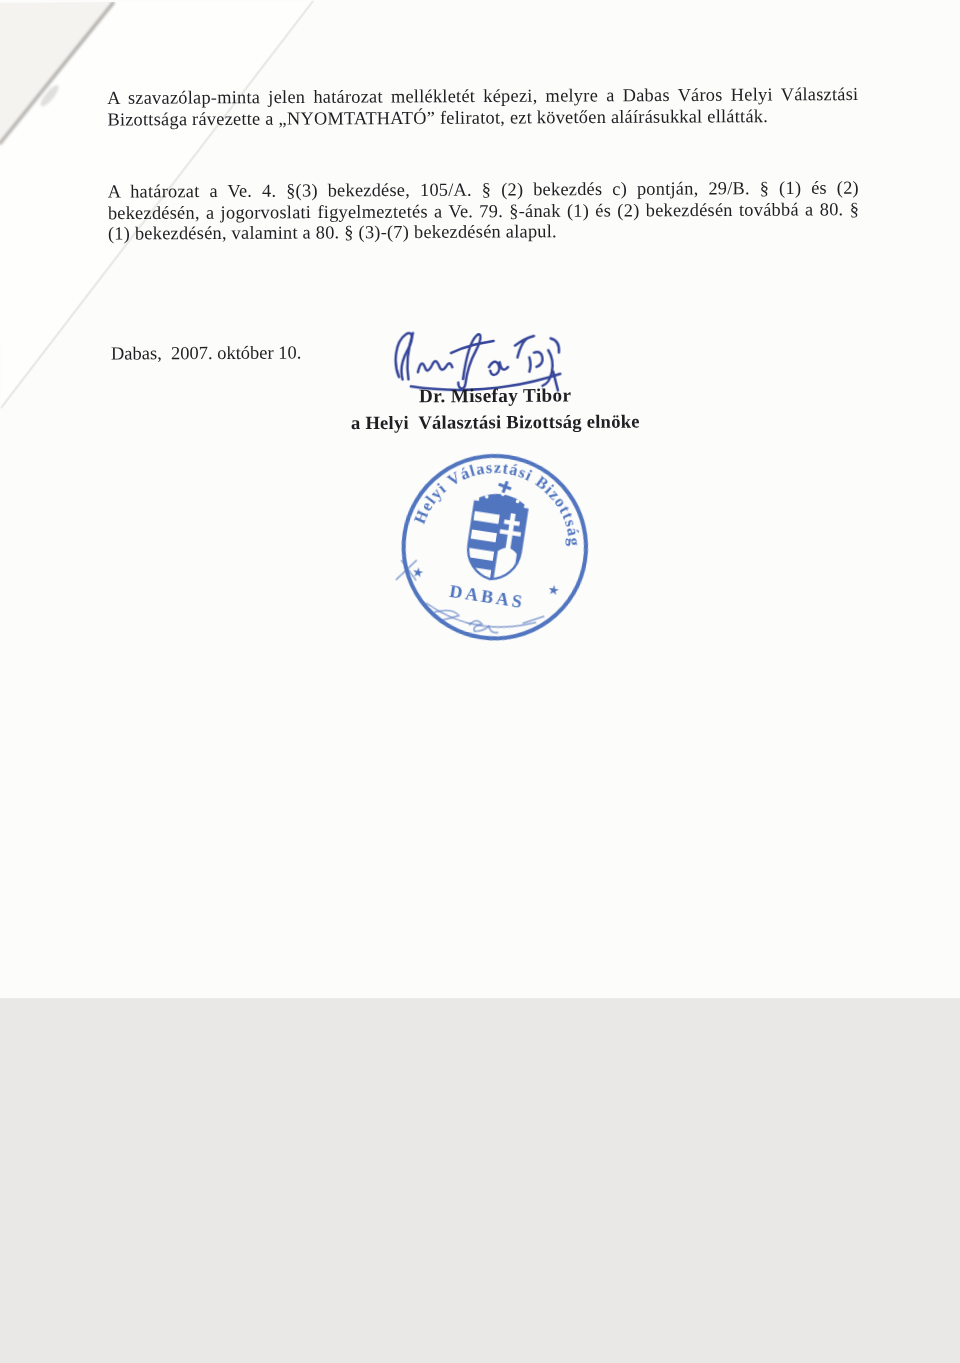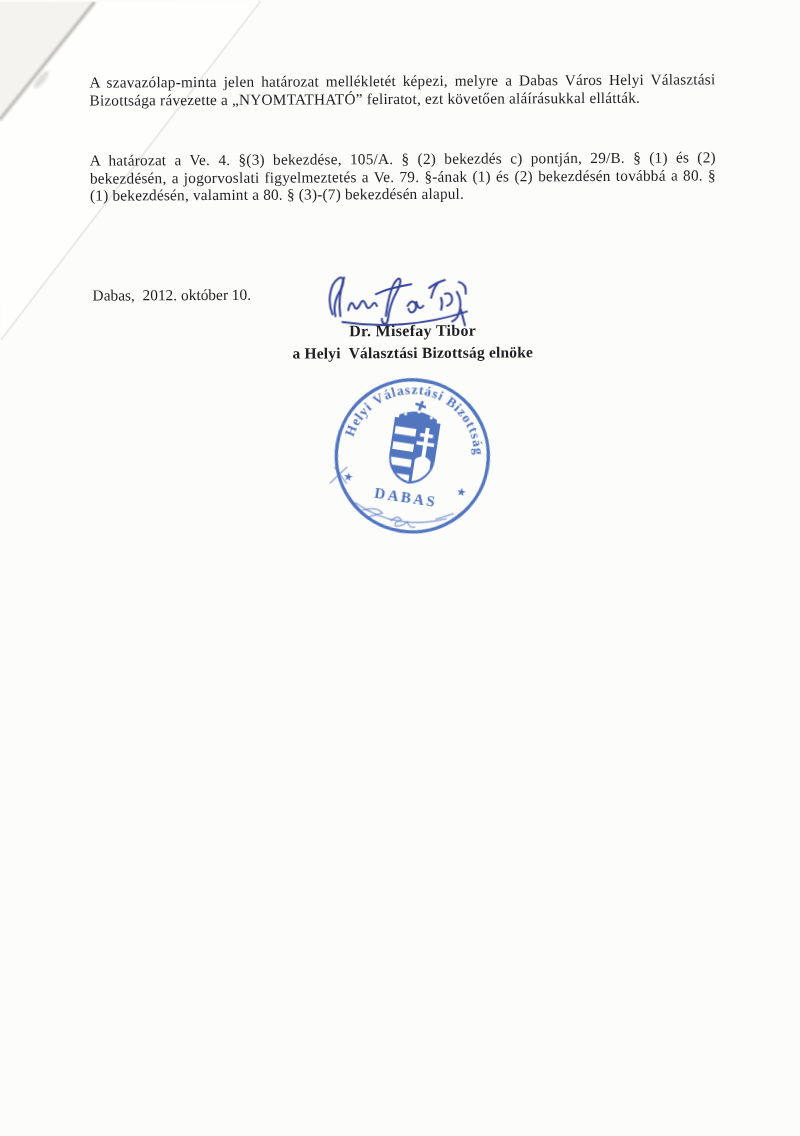--- a/index.html
+++ b/index.html
@@ -1,17 +1,17 @@
 <!DOCTYPE html>
 <html style="--paper: #fcfcfa; --text: #1f1f23; --stamp-blue: #3a63b8; --ink-navy: #2b3c94;"><head>
 <meta charset="utf-8">
 <style>
   html,body{margin:0;padding:0;background:#e9e8e6;}
   #page{
-    position:relative;width:800px;height:1136px;margin:0 auto;
+    position:relative;width:800px;height:832px;margin:0 auto;
     background:var(--paper,#fcfcfa);overflow:hidden;
     font-family:"Liberation Serif","DejaVu Serif",serif;
     color:var(--text,#1f1f23);
   }
   #tilt{position:absolute;inset:0;transform:rotate(-0.3deg);transform-origin:400px 200px;}
 
   
   .corner-svg{position:absolute;left:0;top:0;}
 
   
@@ -82,21 +82,21 @@
       <polygon points="0,0 96,0 0,118" fill="#f4f3f0"></polygon>
       <g filter="url(#soft)">
         <line x1="96" y1="0" x2="0" y2="118" stroke="#a8a6a1" stroke-width="3" opacity="0.8"></line>
         <ellipse cx="42" cy="78" rx="11" ry="3.5" transform="rotate(-50 42 78)" fill="#c2c0bb" opacity="0.5"></ellipse>
       </g>
     </svg>
 
     <p class="para" id="para1">A szavazólap-minta jelen határozat mellékletét képezi, melyre a  Dabas Város Helyi Választási Bizottsága rávezette a „NYOMTATHATÓ” feliratot, ezt követően aláírásukkal ellátták.</p>
     <p class="para" id="para2">A határozat a Ve. 4. §(3) bekezdése, 105/A. § (2) bekezdés c) pontján, 29/B. § (1) és (2) bekezdésén,  a jogorvoslati figyelmeztetés a Ve. 79. §-ának (1) és (2) bekezdésén továbbá a 80. § (1)  bekezdésén, valamint a  80. § (3)-(7) bekezdésén alapul.</p>
 
-    <p class="dateline">Dabas,  2012. október 10.</p>
+    <p class="dateline">Dabas,  2007. október 10.</p>
 
     <svg class="sig-svg" width="168" height="62" viewBox="0 0 170 62">
       <path d="M12,44 C7,32 9,14 18,8 C24,4 25,12 19,22 C15,29 13,38 15,46"></path>
       <path d="M24,7 C20,19 18,33 20,46"></path>
       <path d="M28,40 Q31,28 34,36 Q36,42 40,34 Q43,27 46,35 Q48,41 52,35 Q55,30 57,36"></path>
       <path d="M66,46 C68,32 72,14 78,9 C82,6 82,13 77,22 C72,31 69,42 68,50 C67,56 62,55 62,49"></path>
       <path d="M56,24 C68,18 80,16 92,14"></path>
       <path d="M88,36 Q93,28 96,34 Q98,39 94,42 Q90,44 89,39 M97,32 Q99,42 104,36"></path>
       <path d="M112,28 Q115,16 120,12 M110,18 Q118,12 126,10"></path>
       <path d="M122,28 Q124,34 122,40 M126,24 Q132,22 133,28 Q134,34 128,36"></path>

